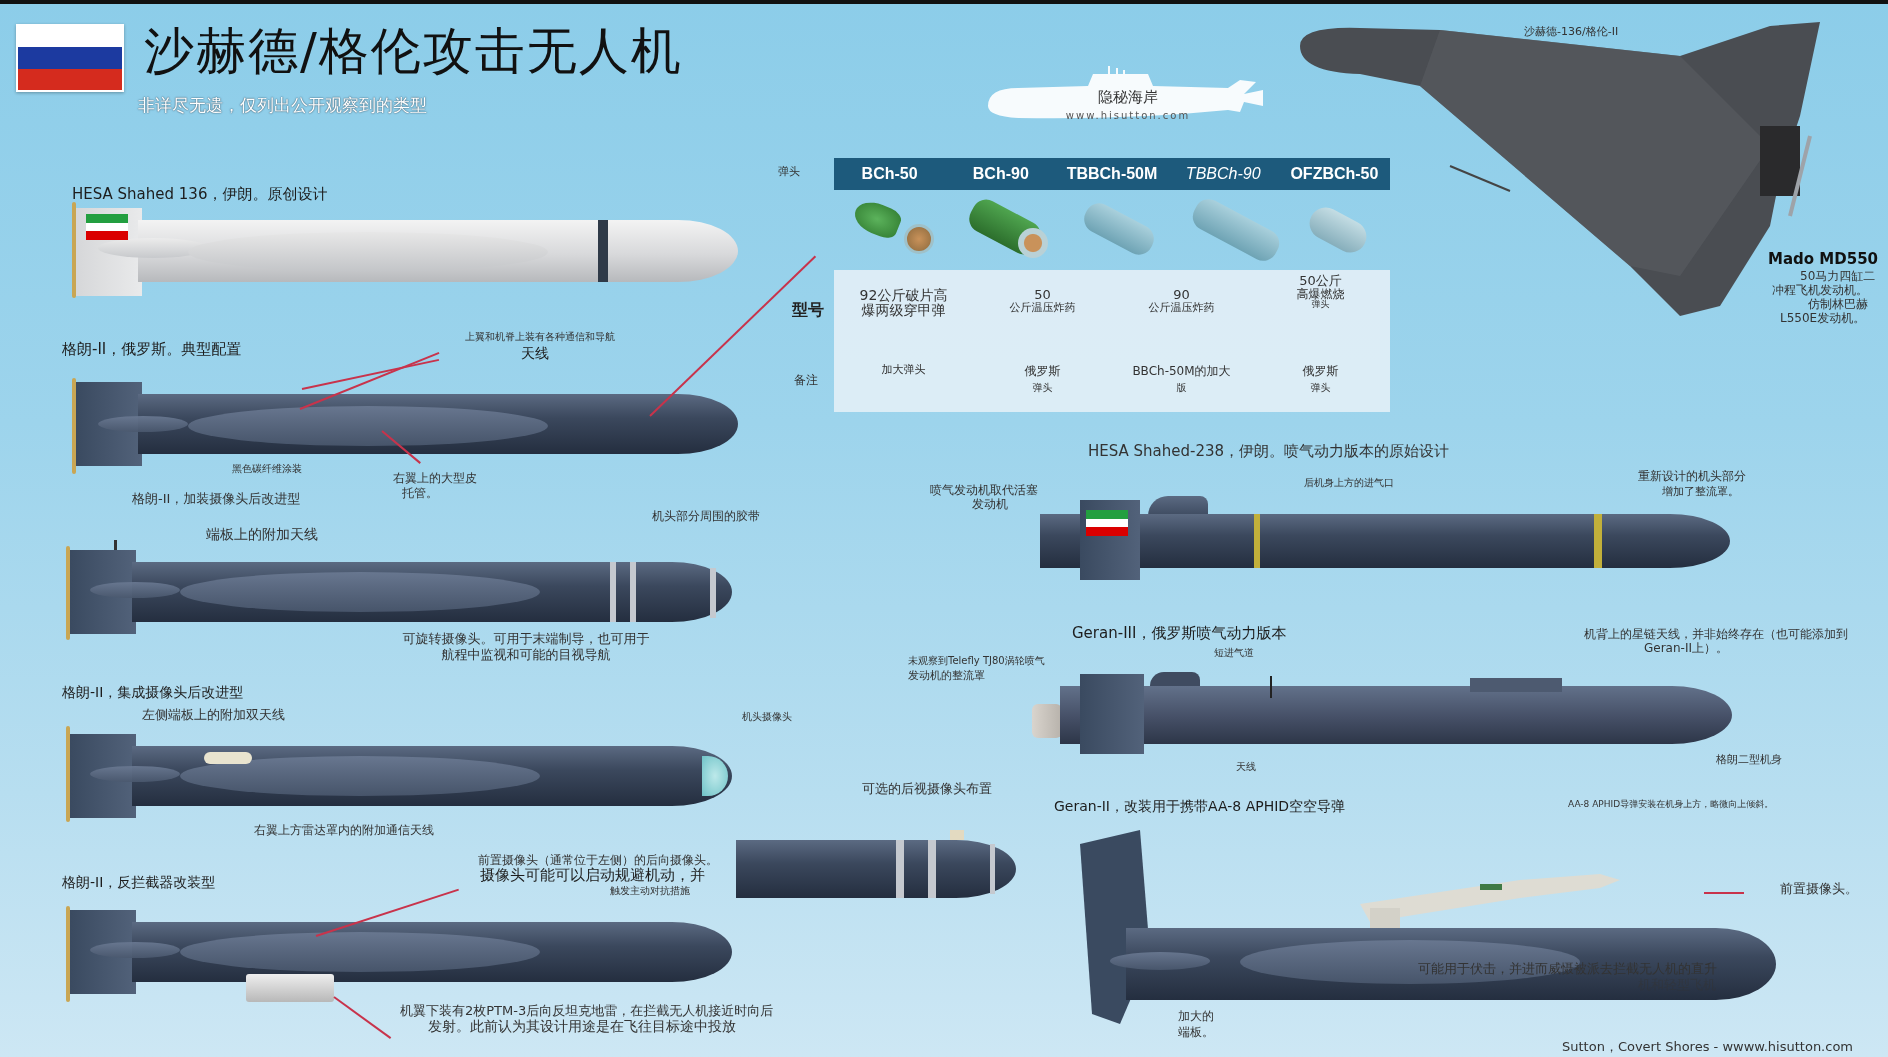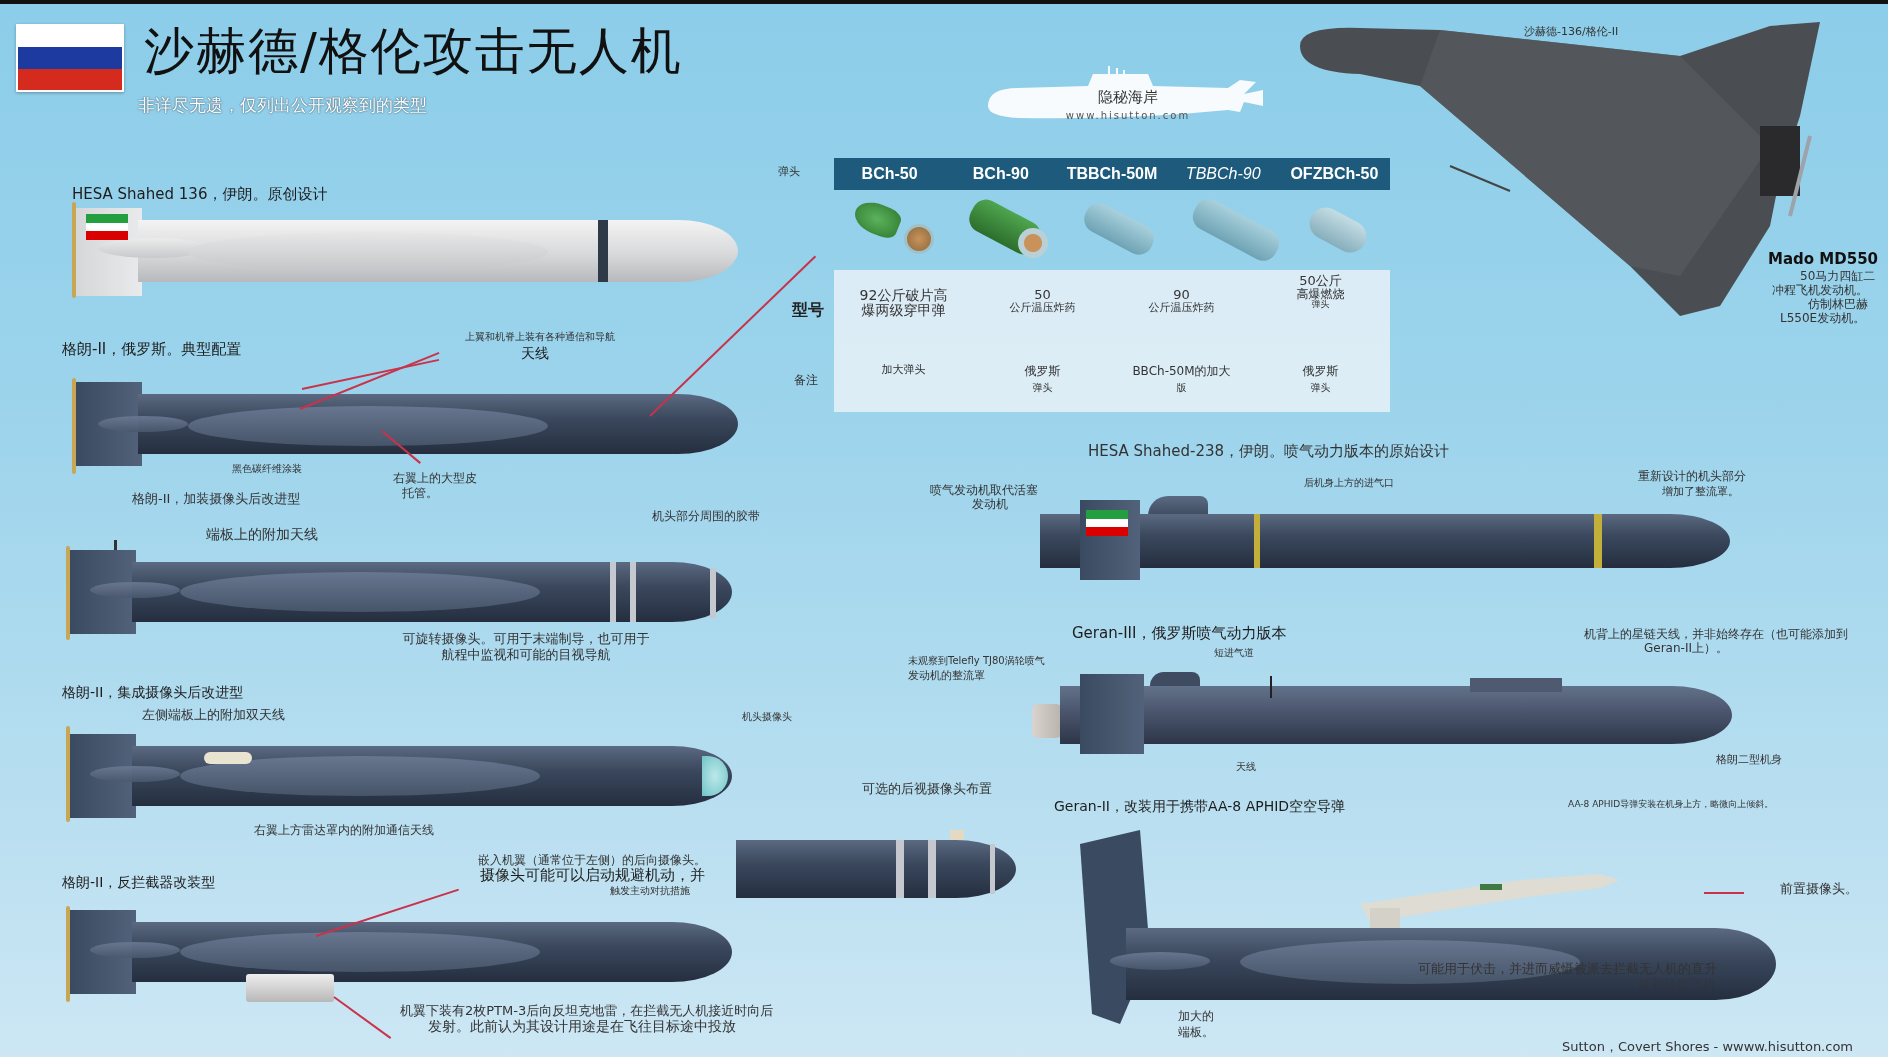--- a/index.html
+++ b/index.html
@@ -138,21 +138,21 @@
   <div class="fin" style="left:8px; top:18px; width:66px; height:84px;"></div>
   <div class="body-dark" style="left:70px; top:30px; width:600px; height:60px;"></div>
   <div class="wing" style="left:28px; top:50px; width:90px; height:16px;"></div>
   <div class="wing" style="left:118px; top:40px; width:360px; height:40px;"></div>
   <div style="position:absolute; left:142px; top:36px; width:48px; height:12px; background:#e9e4cf; border-radius:6px;"></div>
   <div style="position:absolute; left:640px; top:40px; width:26px; height:40px; background:radial-gradient(#bde9ea,#6fc3c8); border-radius:0 20px 20px 0;"></div>
 </div>
 <div class="label lbl-sm" style="left:254px; top:822px; font-size:12px;">右翼上方雷达罩内的附加通信天线</div>
 
 <div class="label lbl-md" style="left:62px; top:874px; font-size:14px;">格朗-II，反拦截器改装型</div>
-<div class="label lbl-sm" style="left:478px; top:852px; font-size:12px;">嵌入机翼（通常位于左侧）的后向摄像头。</div>
+<div class="label lbl-sm" style="left:478px; top:852px; font-size:12px;">前置摄像头（通常位于左侧）的后向摄像头。</div>
 <div class="label" style="left:480px; top:866px; font-size:15px;">摄像头可能可以启动规避机动，并</div>
 <div class="label lbl-xs" style="left:610px; top:884px;">触发主动对抗措施</div>
 <div class="drone" style="left:62px; top:906px; width:680px; height:100px;">
   <div class="prop" style="left:4px; top:0; height:96px;"></div>
   <div class="fin" style="left:8px; top:4px; width:66px; height:84px;"></div>
   <div class="body-dark" style="left:70px; top:16px; width:600px; height:60px;"></div>
   <div class="wing" style="left:28px; top:36px; width:90px; height:16px;"></div>
   <div class="wing" style="left:118px; top:26px; width:360px; height:40px;"></div>
   <div style="position:absolute; left:184px; top:68px; width:88px; height:28px; background:linear-gradient(180deg,#eee,#b8b8b8); border-radius:3px;"></div>
 </div>

